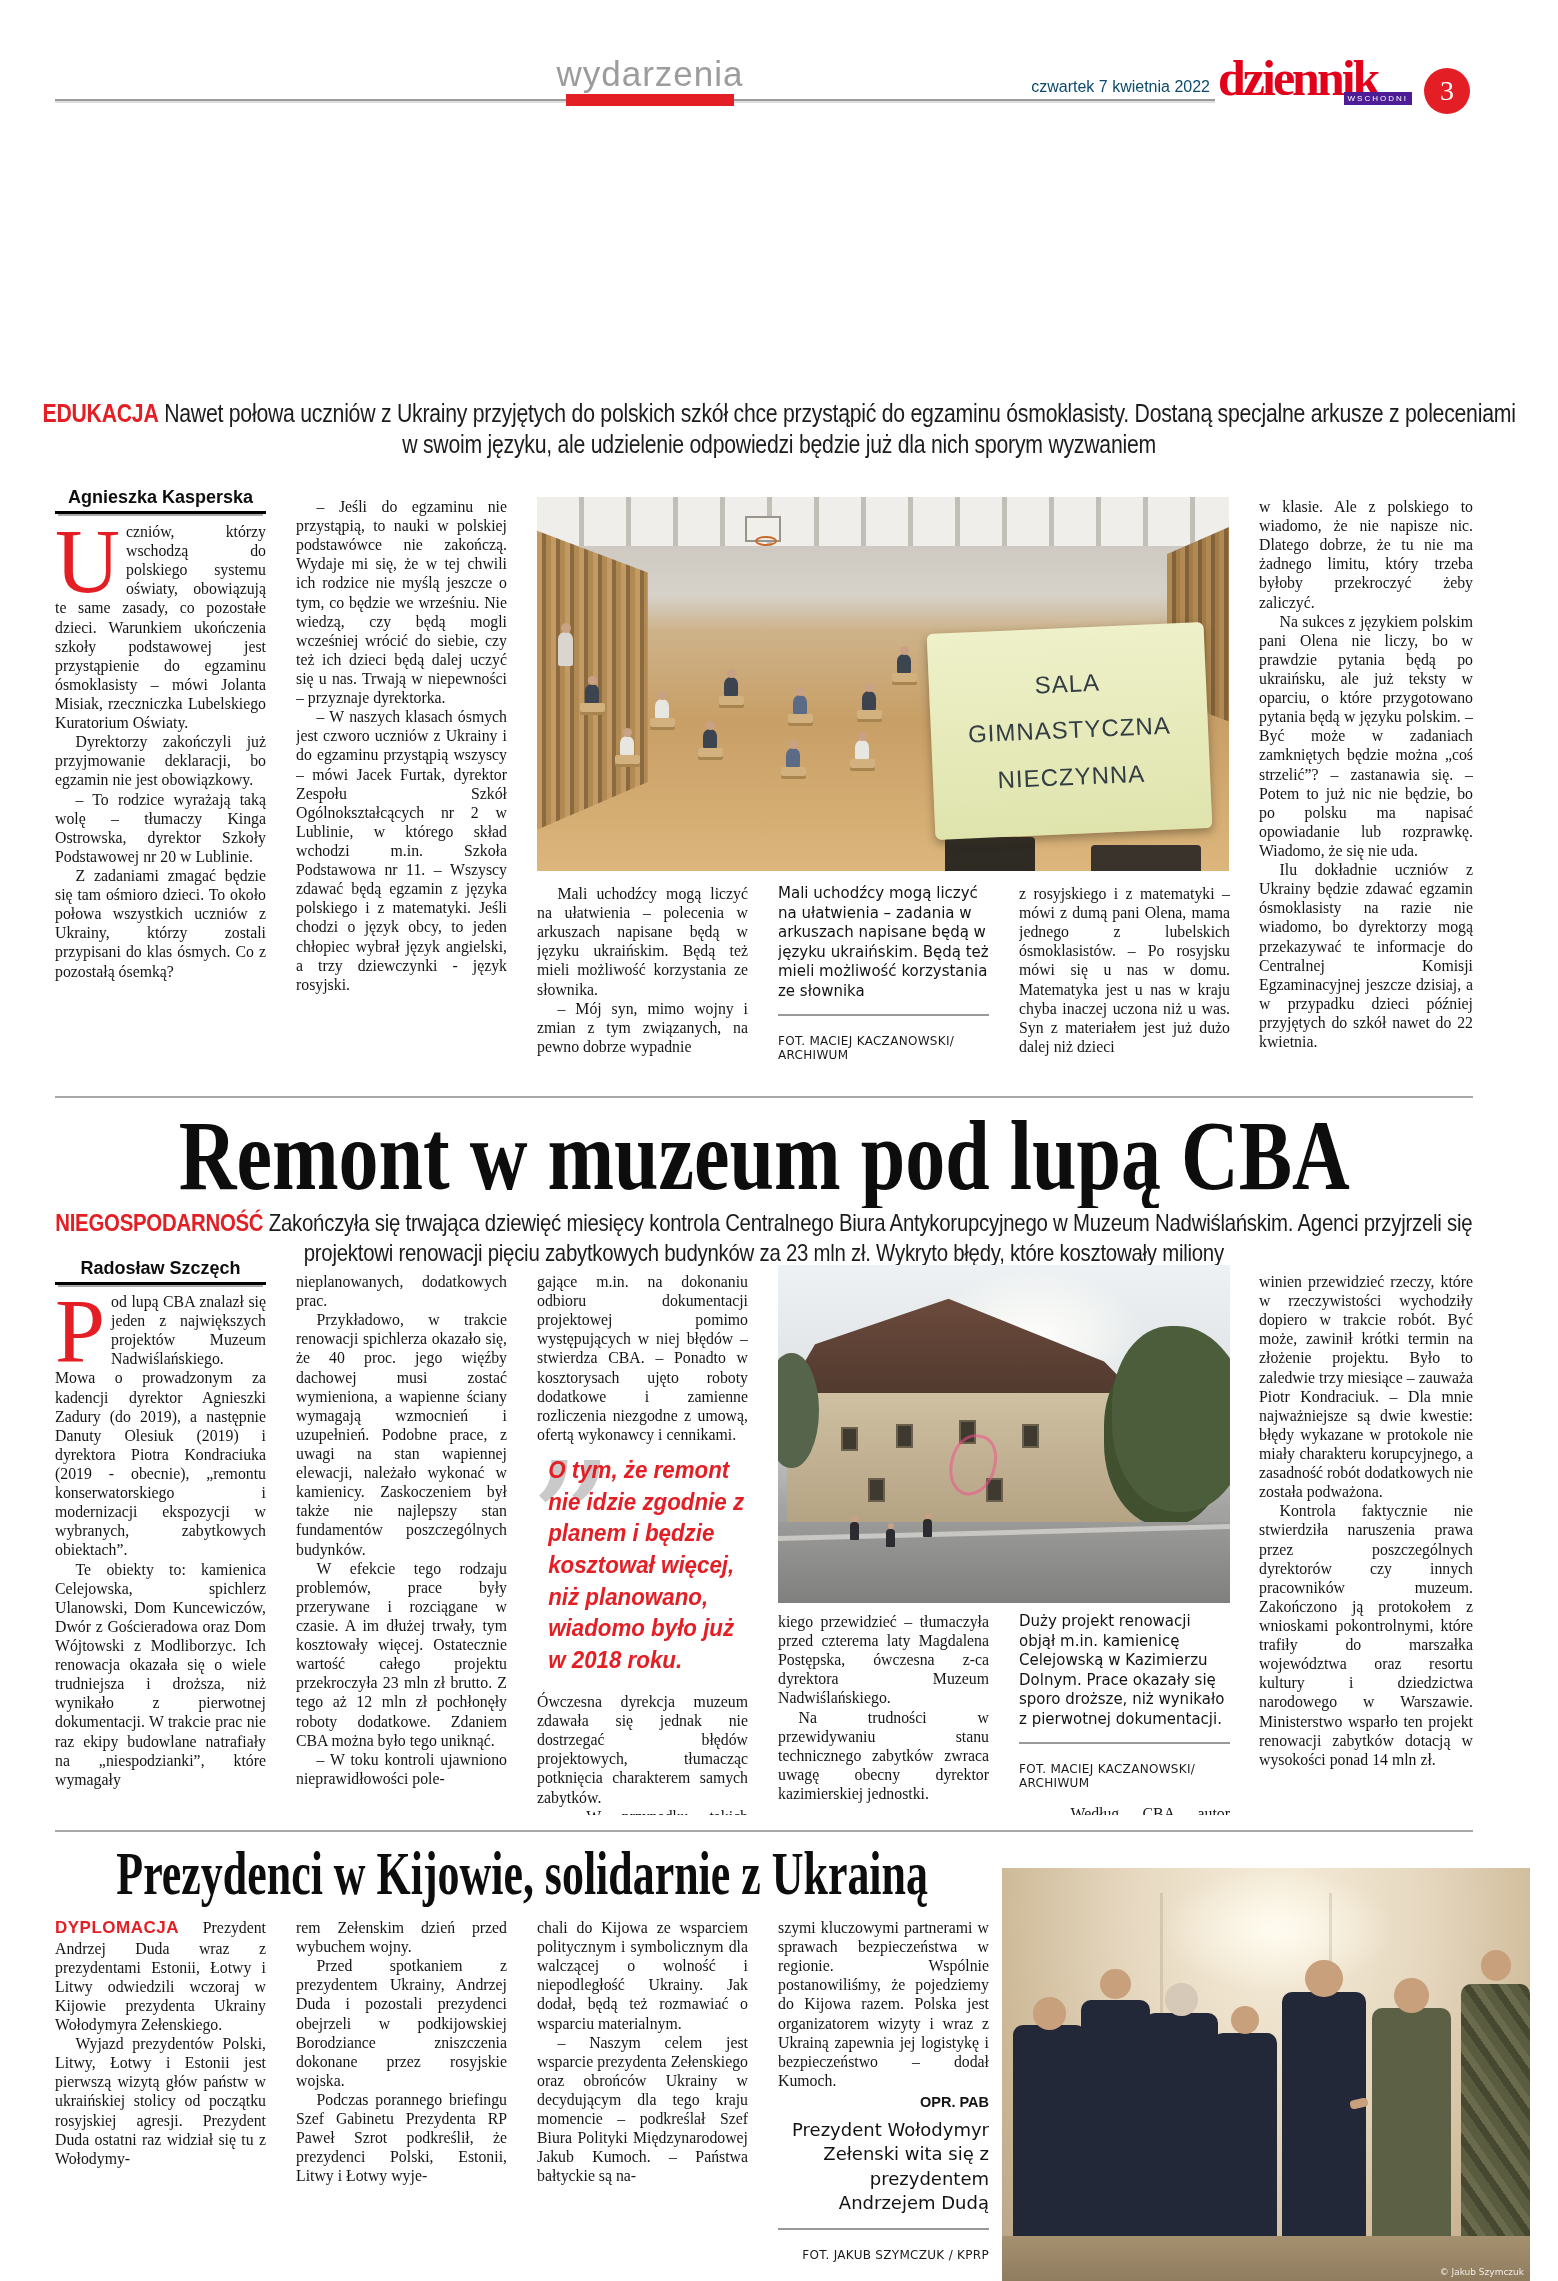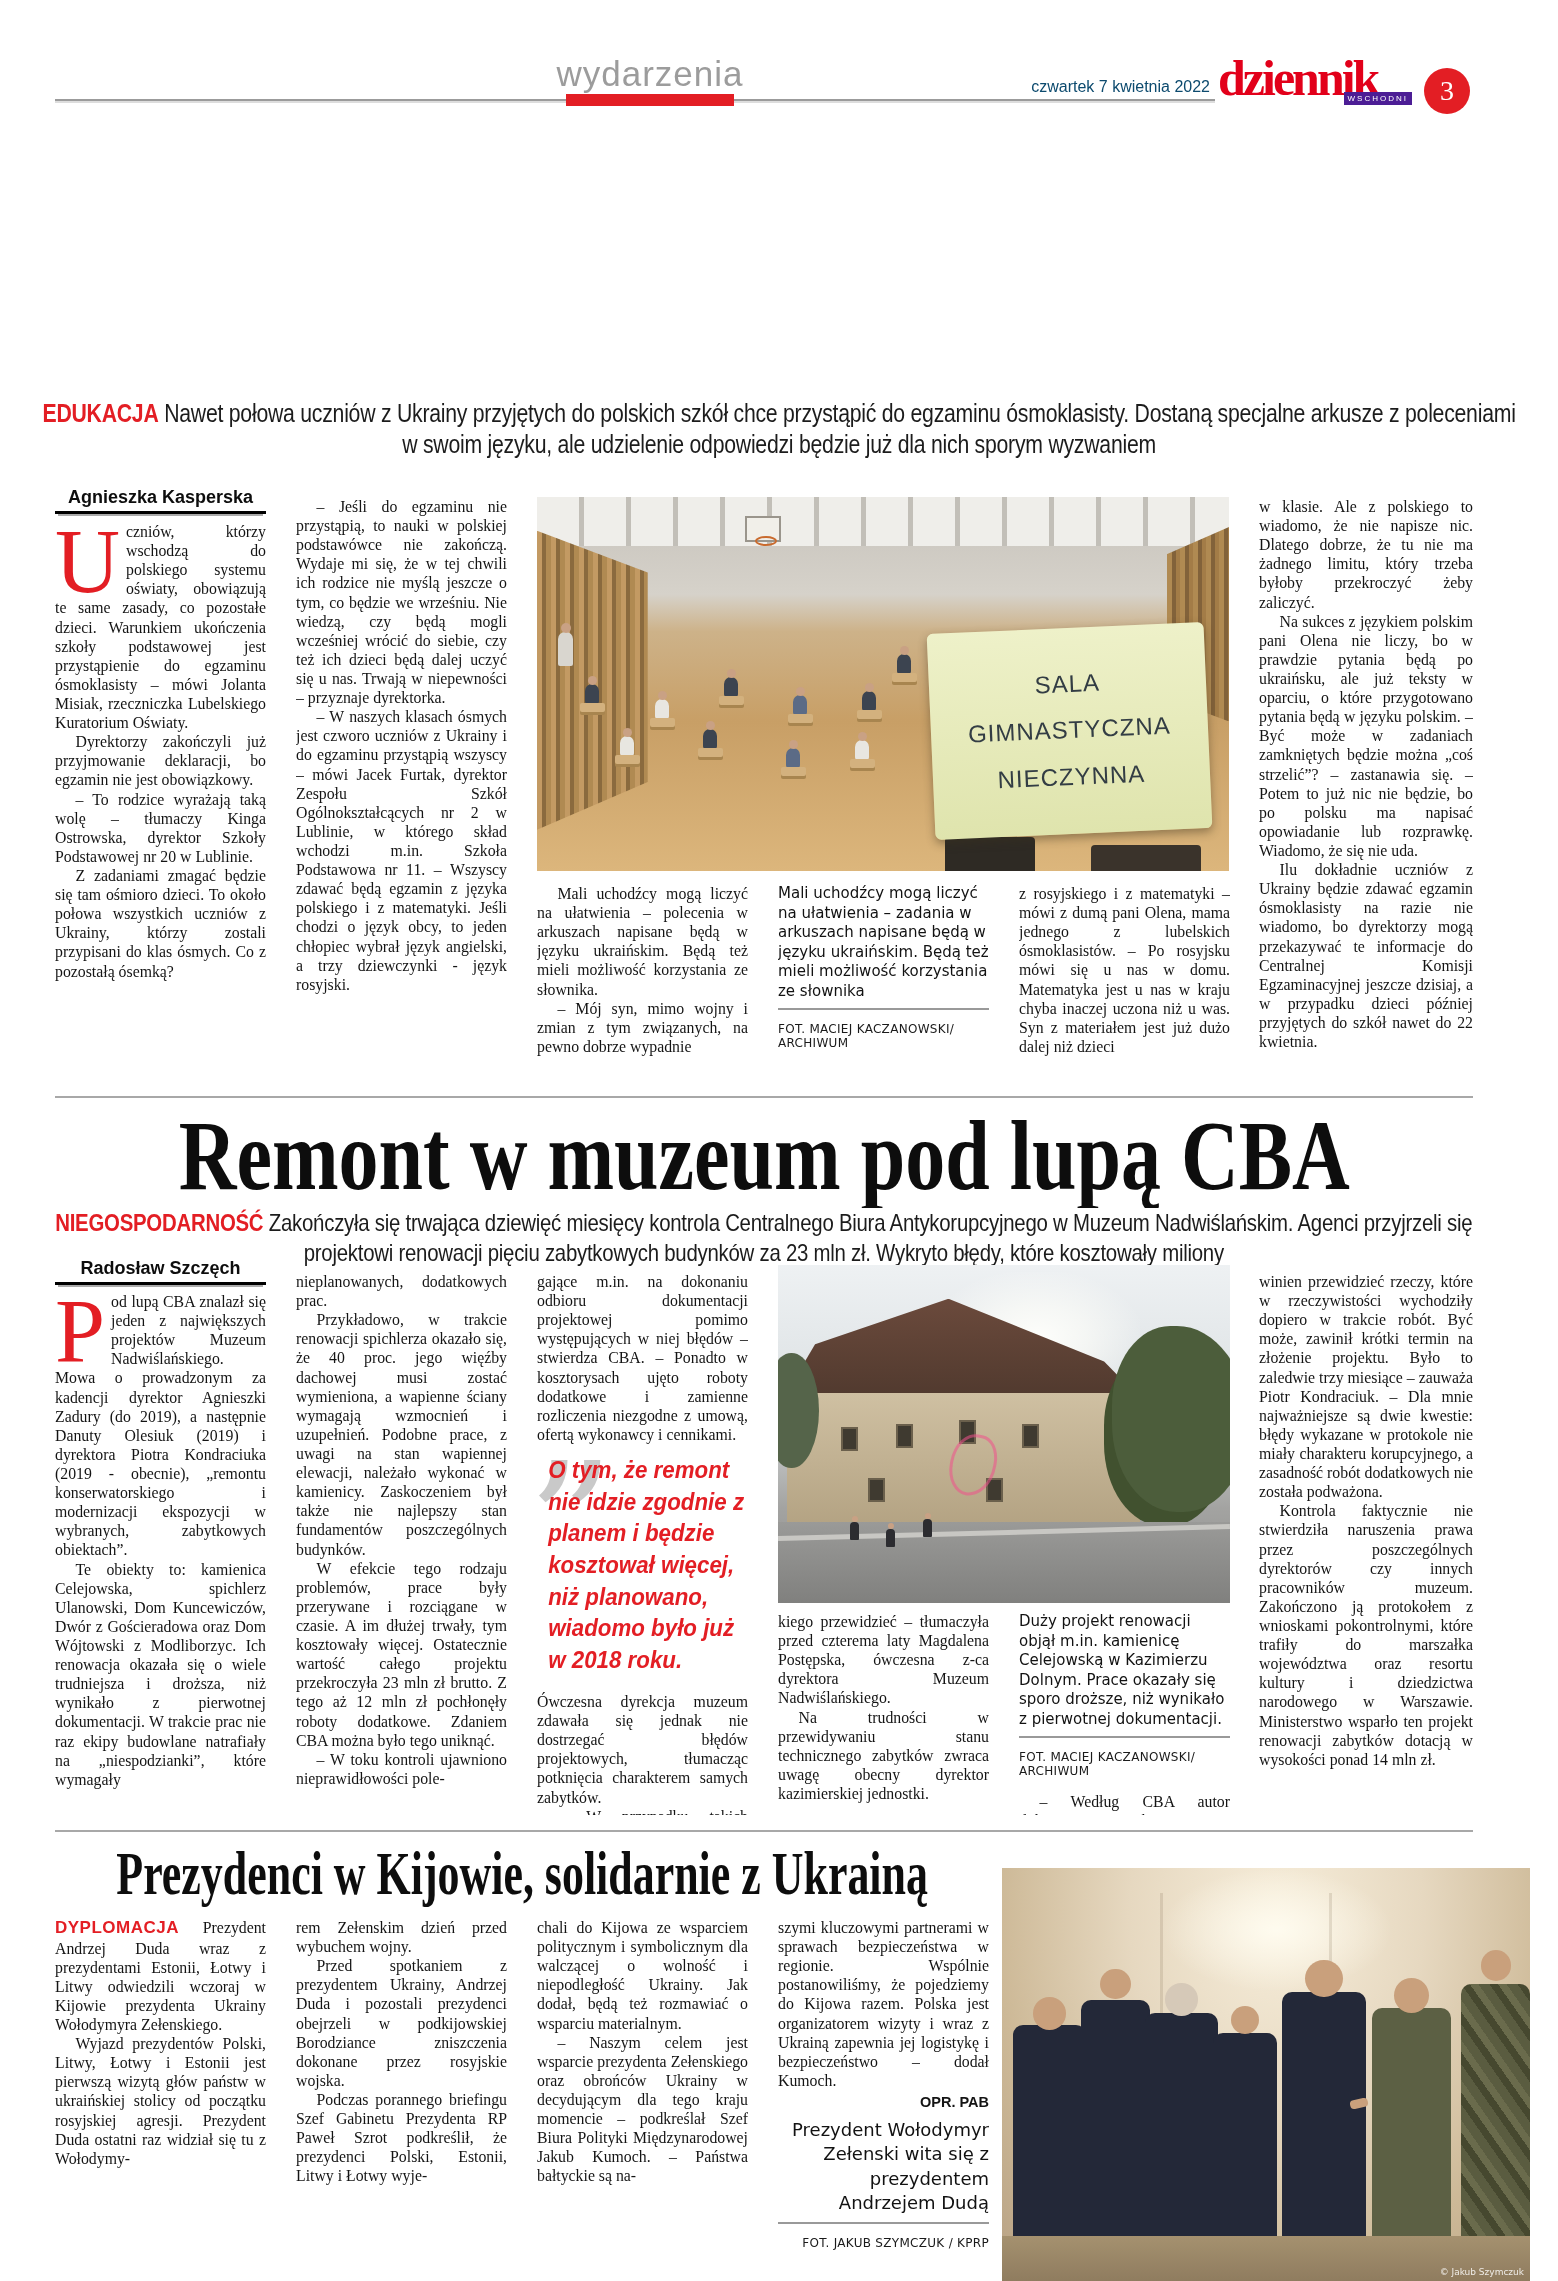--- a/index.html
+++ b/index.html
@@ -50,21 +50,21 @@
     box-shadow:0 5px 0 -3px #aaa;}
   .dropcap{float:left;color:#e31e24;font-size:90px;line-height:68px;padding:6px 6px 0 0;}
   .kicker-sm{font-family:"Liberation Sans",sans-serif;font-weight:bold;color:#e31e24;
     font-size:17px;letter-spacing:0.5px;}
   .sig{font-family:"Liberation Sans",sans-serif;font-weight:bold;font-size:14.5px;
     text-align:right;margin-top:4px;}
 
   .caption{font-family:"DejaVu Sans",sans-serif;font-size:15px;line-height:1.3;color:#121212;}
   .caption.right{text-align:right;font-size:18px;line-height:1.35;}
   .credit{font-family:"DejaVu Sans",sans-serif;font-size:12px;letter-spacing:0.3px;color:#1a1a1a;
-    border-top:2px solid #999;padding-top:12px;margin-top:7px;}
+    border-top:2px solid #999;padding-top:18px;margin-top:13px;}
   .credit.right{text-align:right;}
 
   .art-rule{position:absolute;left:55px;width:1418px;height:2px;background:#a8a8a8;}
 
   
   .pullquote{position:relative;margin:10px 0 8px 0;min-height:230px;}
   .pq-glyph{position:absolute;left:-10px;top:-14px;font-family:"DejaVu Serif",serif;
     font-size:170px;line-height:1;color:#c9c9c9;z-index:0;}
   .pq-text{position:relative;z-index:1;font-family:"Liberation Sans",sans-serif;font-style:italic;
     font-weight:bold;font-size:24px;line-height:1.32;color:#e31e24;transform:scaleX(0.93);

